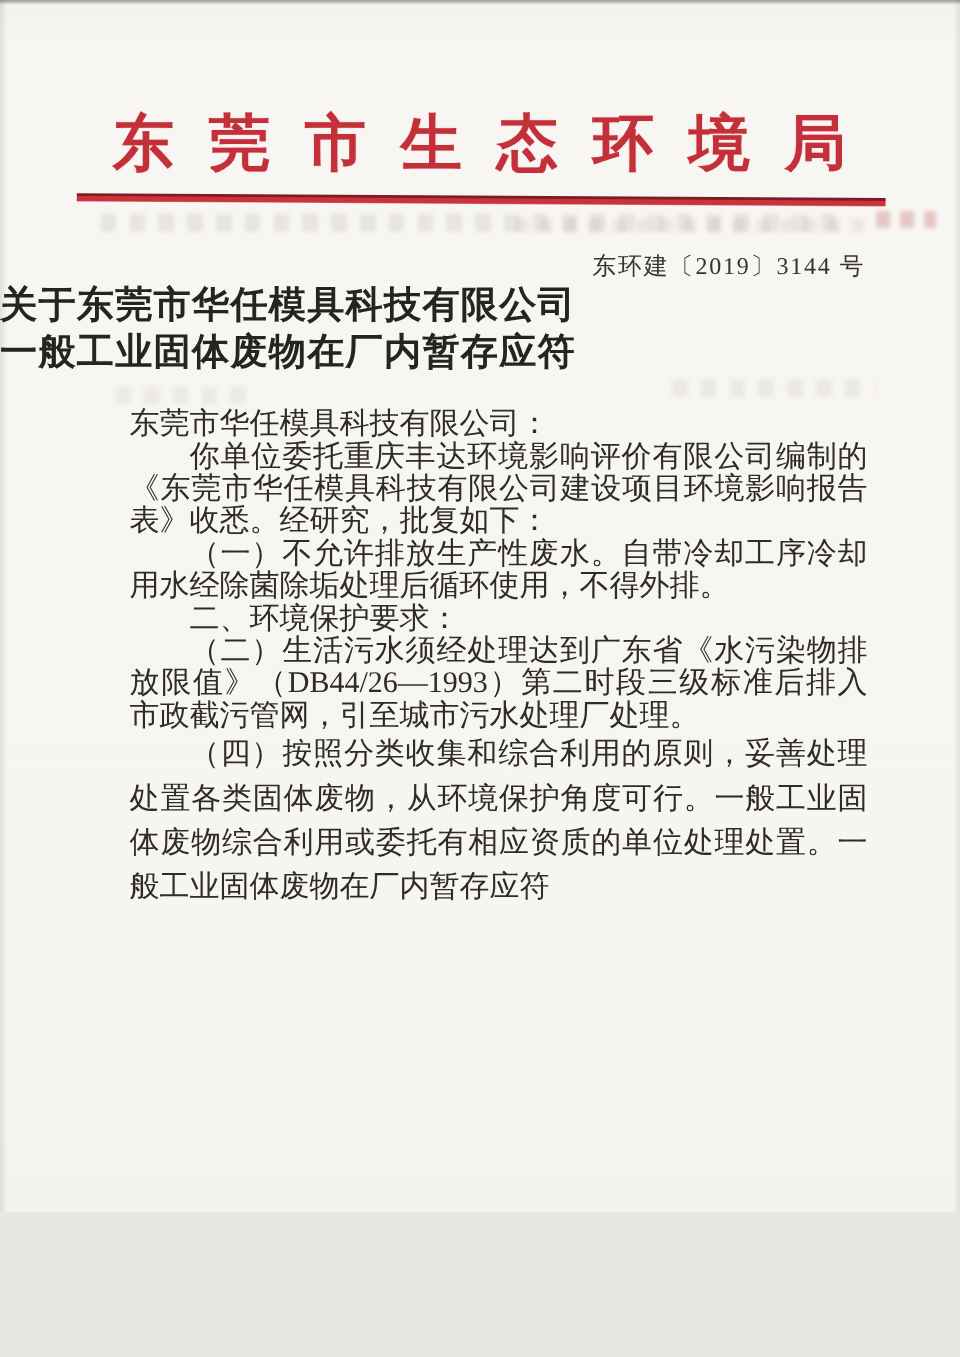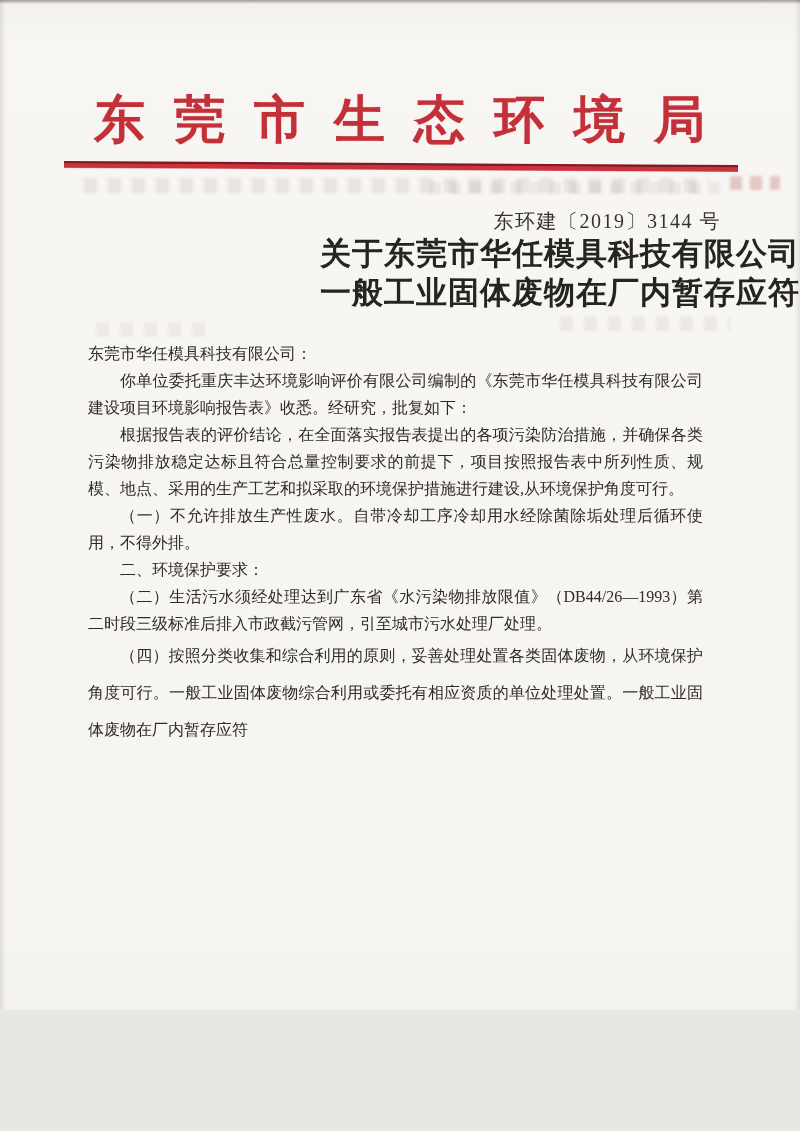--- a/index.html
+++ b/index.html
@@ -65,33 +65,33 @@
     right: 79px;
     font-size: 20px;
     letter-spacing: 1.5px;
     color: #35322f;
     margin-top: 16px;
   }
   .title {
     position: absolute;
     top: 234px;
     left: 0; right: 0;
-    text-align: right;
+    text-align: left;
     font-size: 31px;
     font-weight: bold;
     line-height: 39px;
     letter-spacing: 1px;
     color: #262421;
   }
   .body {
     position: absolute;
     top: 340px;
-    left: 88px;
+    left: 108px;
     width: 615px;
-    font-size: 16px;
+    font-size: 25px;
     line-height: 27px;
     text-align: justify;
     color: var(--ink);
   }
   .body p { margin: 0; }
   .salutation { text-indent: 0; }
   .para { text-indent: 2em; }
   .para.loose { line-height: 37px; }
   
   .ghost {
@@ -139,21 +139,20 @@
 
   <div class="title">
     <div>关于东莞市华任模具科技有限公司</div>
     <div>一般工业固体废物在厂内暂存应符</div>
   </div>
 
   <div class="body">
     <p class="salutation">东莞市华任模具科技有限公司：</p>
     <div id="paras">
         <p class="para">你单位委托重庆丰达环境影响评价有限公司编制的《东莞市华任模具科技有限公司建设项目环境影响报告表》收悉。经研究，批复如下：</p>
-        <p class="para">根据报告表的评价结论，在全面落实报告表提出的各项污染防治措施，并确保各类污染物排放稳定达标且符合总量控制要求的前提下，项目按照报告表中所列性质、规模、地点、采用的生产工艺和拟采取的环境保护措施进行建设,从环境保护角度可行。</p>
         <p class="para">（一）不允许排放生产性废水。自带冷却工序冷却用水经除菌除垢处理后循环使用，不得外排。</p>
         <p class="para">二、环境保护要求：</p>
         <p class="para">（二）生活污水须经处理达到广东省《水污染物排放限值》（DB44/26—1993）第二时段三级标准后排入市政截污管网，引至城市污水处理厂处理。</p>
         <p class="para loose">（四）按照分类收集和综合利用的原则，妥善处理处置各类固体废物，从环境保护角度可行。一般工业固体废物综合利用或委托有相应资质的单位处理处置。一般工业固体废物在厂内暂存应符</p>
       </div>
   </div>
 
   <div class="rule rule-bottom"></div>
 
 </div>

